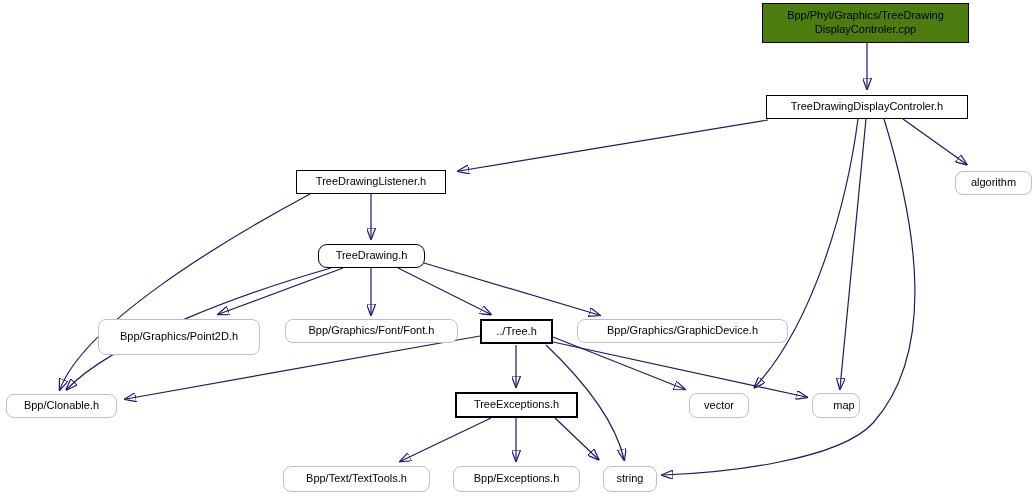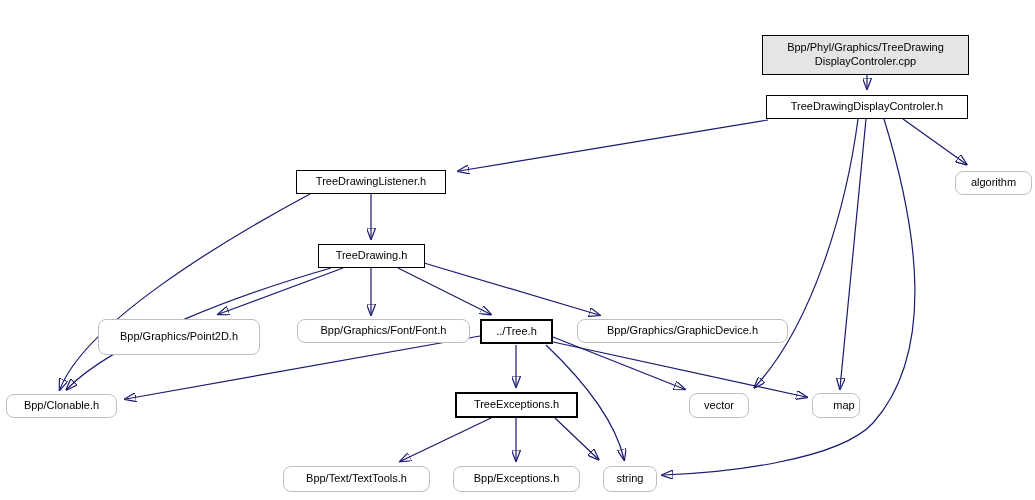--- a/index.html
+++ b/index.html
@@ -30,30 +30,30 @@
     box-sizing: border-box;
     background: #ffffff;
     border: 1px solid #000000;
     color: #000000;
     font-size: 11px;
     line-height: 1.25;
     white-space: pre-line;
     padding: 1px 4px;
   }
   .node.external { border-color: #bfbfbf; border-radius: 8px; }
-  .node.current  { background: #e5e5e5; margin-top: 32px; }
+  .node.current  { background: #4d7c0f; }
   .node.bold     { border-width: 2px; }
 
   #n-cpp            { left: 762px; top: 3px;   width: 207px; height: 40px; }
   #n-tddc           { left: 766px; top: 95px;  width: 202px; height: 24px; }
   #n-listener       { left: 296px; top: 170px; width: 150px; height: 24px; }
   #n-algorithm      { left: 955px; top: 171px; width: 77px;  height: 24px; }
-  #n-treedrawing    { left: 318px; top: 244px; width: 107px; height: 24px; }
+  #n-treedrawing    { left: 318px; top: 244px; width: 107px; height: 24px; border-radius: 9px; }
   #n-point2d        { left: 98px;  top: 319px; width: 162px; height: 36px; }
-  #n-font           { left: 285px; top: 319px; width: 173px; height: 24px; margin-left: 12px; }
+  #n-font           { left: 285px; top: 319px; width: 173px; height: 24px; }
   #n-tree           { left: 480px; top: 319px; width: 73px;  height: 25px; }
   #n-graphicdevice  { left: 577px; top: 319px; width: 211px; height: 24px; }
   #n-clonable       { left: 6px;   top: 394px; width: 111px; height: 24px; }
   #n-vector         { left: 689px; top: 393px; width: 60px;  height: 25px; }
   #n-map            { left: 812px; top: 393px; width: 48px;  height: 25px; padding-left: 20px; }
   #n-treeexceptions { left: 455px; top: 392px; width: 123px; height: 26px; }
   #n-texttools      { left: 283px; top: 466px; width: 147px; height: 26px; text-align: right; }
   #n-exceptions     { left: 453px; top: 466px; width: 127px; height: 26px; text-align: right; }
   #n-string         { left: 603px; top: 466px; width: 54px;  height: 26px; }
 </style>

